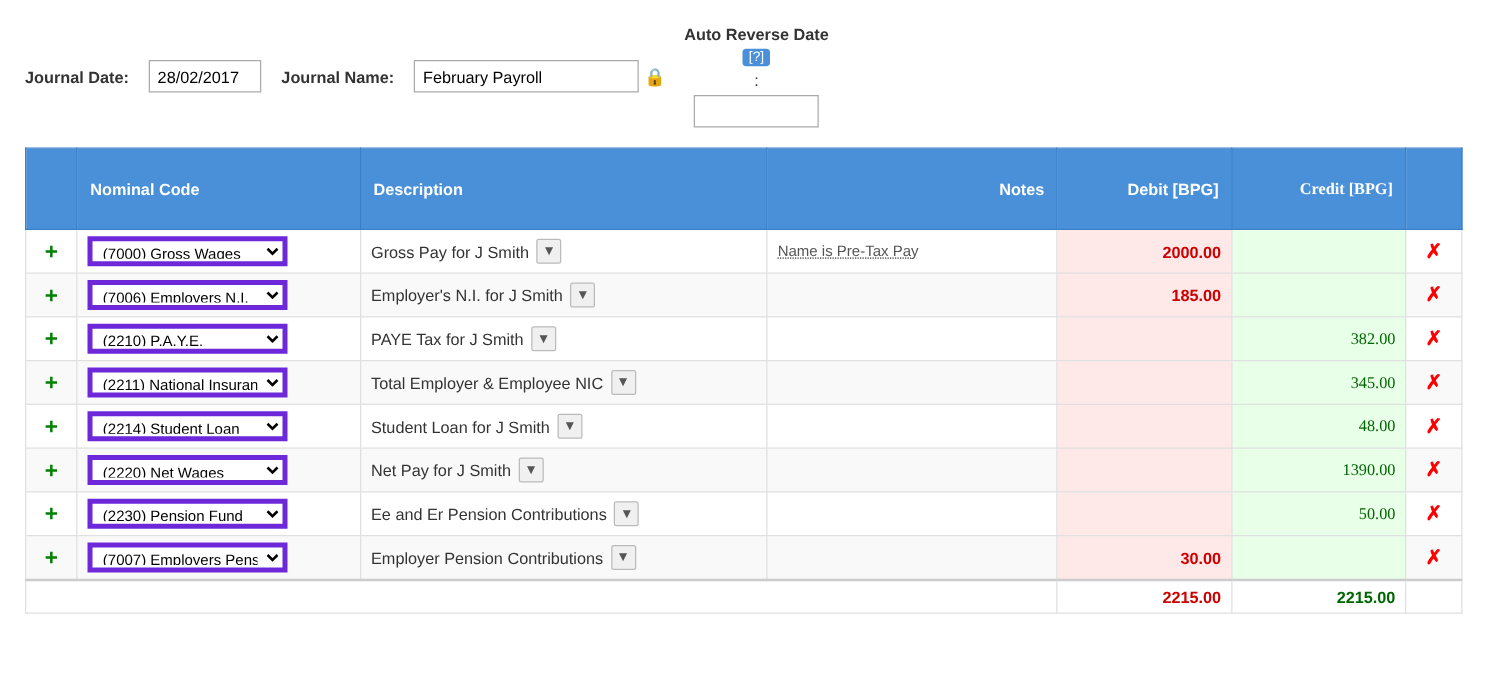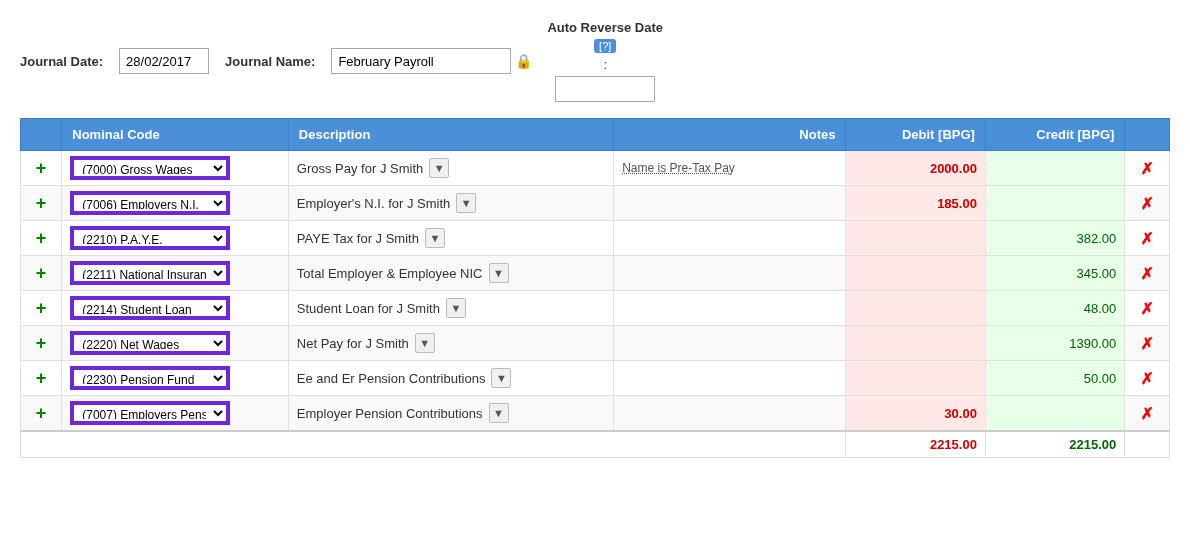--- a/index.html
+++ b/index.html
@@ -55,21 +55,21 @@
     }
 
     table {
       width: 100%;
       border-collapse: collapse;
     }
     thead tr th {
       background: #4a90d9;
       color: #fff;
       font-weight: bold;
-      padding: 8px 10px;
+      padding: 24px 10px;
       text-align: left;
       border: 1px solid #3a80c9;
     }
     thead tr th:last-child, thead tr th:nth-child(4), thead tr th:nth-child(5) {
       text-align: right;
     }
 
     tbody tr {
       border-bottom: 1px solid #ddd;
     }
@@ -170,21 +170,21 @@
       font-weight: bold;
       background: #fff;
       border-top: 2px solid #ccc;
     }
 
     .col-add { width: 30px; text-align: center; }
     .col-nominal { width: 195px; }
     .col-desc { width: 280px; }
     .col-notes { width: 200px; }
     .col-debit { width: 120px; text-align: right; }
-    .col-credit { width: 120px; text-align: right; }
+    .col-credit { width: 120px; text-align: right; font-family: Liberation Serif, serif; }
     .col-del { width: 36px; text-align: center; }
   </style>
 </head>
 <body>
 
 <div class="header-row">
   <label>Journal Date:</label>
   <input type="text" style="width: 90px;" value="28/02/2017">
   <label>Journal Name:</label>
   <div class="journal-name-input">

